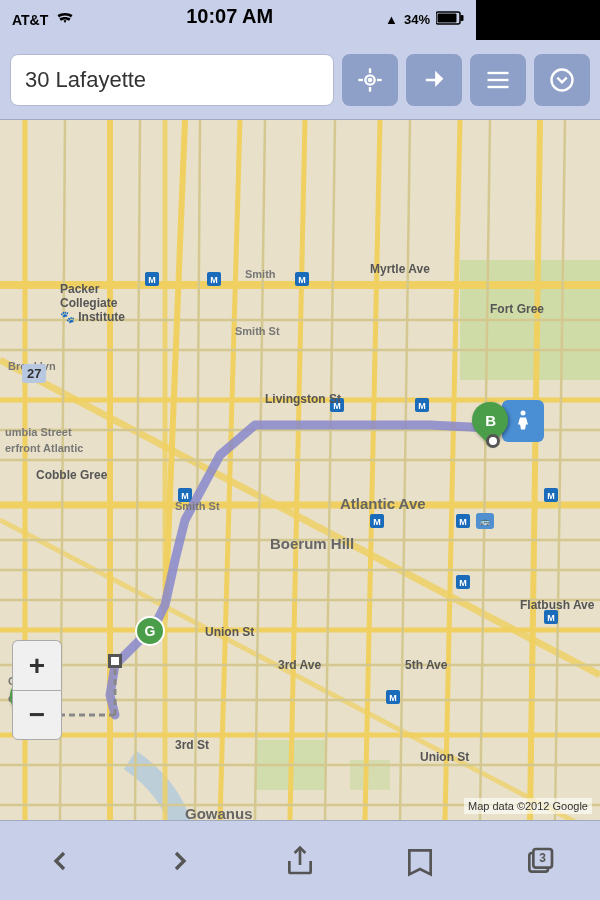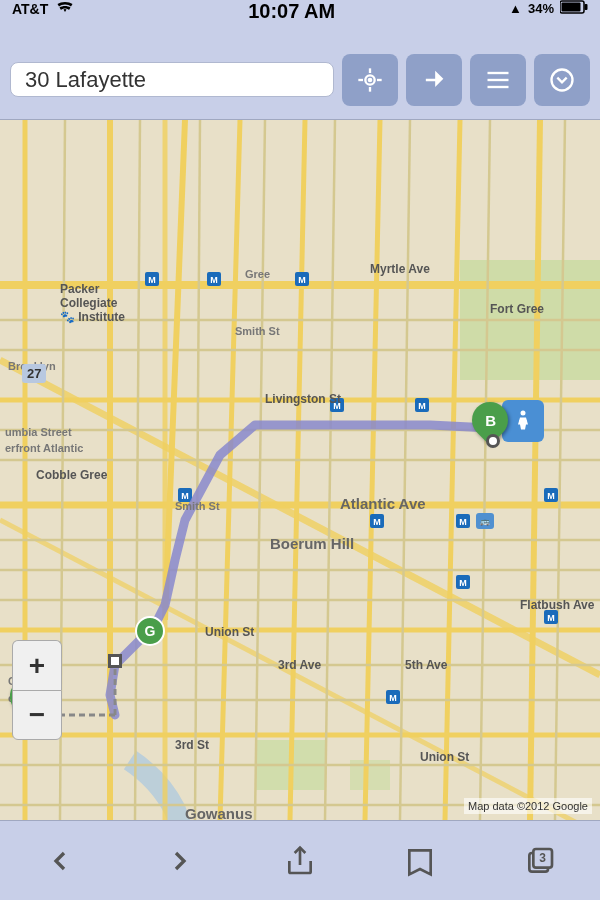--- a/index.html
+++ b/index.html
@@ -6,27 +6,27 @@
     body {
       width: 600px;
       height: 900px;
       overflow: hidden;
       font-family: -apple-system, 'Helvetica Neue', Arial, sans-serif;
       background: #000;
     }
 
     
     #status-bar {
-      width: 600px;
+      width: 476px;
       height: 40px;
       background: #c8cfe8;
       display: flex;
-      align-items: flex-start;
+      align-items: flex-end;
       justify-content: space-between;
-      padding: 0 12px;
+      padding: 12px 12px;
       font-size: 14px;
       font-weight: bold;
       color: #000;
     }
     .status-left { display: flex; align-items: center; gap: 8px; }
     .status-center { font-size: 20px; font-weight: bold; }
     .status-right { display: flex; align-items: center; gap: 6px; font-size: 13px; }
 
     
     #toolbar {
@@ -34,21 +34,21 @@
       height: 80px;
       background: #c8cfe8;
       display: flex;
       align-items: center;
       padding: 8px 10px;
       gap: 8px;
       border-bottom: 1px solid #a0a8c0;
     }
     #search-box {
       flex: 1;
-      height: 35px;
+      height: 52px;
       background: #fff;
       border-radius: 8px;
       border: 1px solid #b0b8d0;
       display: flex;
       align-items: center;
       padding: 0 14px;
       font-size: 22px;
       color: #333;
       font-weight: normal;
     }
@@ -370,21 +370,21 @@
   <div class="map-label map-label-sm" style="left:8px;top:555px">Carroll</div>
   <div class="map-label map-label-sm" style="left:8px;top:572px">ens</div>
   <div class="map-label map-label-sm" style="left:8px;top:240px">Brooklyn</div>
   <div class="map-label" style="left:278px;top:538px">3rd Ave</div>
   <div class="map-label" style="left:405px;top:538px">5th Ave</div>
   <div class="map-label" style="left:520px;top:478px">Flatbush Ave</div>
   <div class="map-label" style="left:175px;top:618px">3rd St</div>
   <div class="map-label" style="left:420px;top:630px">Union St</div>
   <div class="map-label map-label-lg" style="left:185px;top:685px">Gowanus</div>
 
-  <div class="map-label map-label-sm" style="left:245px;top:148px">Gree</div>
+  <div class="map-label map-label-sm" style="left:245px;top:148px">Smith</div>
   <div class="map-label map-label-sm" style="left:235px;top:205px">Smith St</div>
   <div class="map-label map-label-sm" style="left:175px;top:380px">Smith St</div>
   <div class="map-label" style="left:22px;top:244px;background:#b8c8e0;padding:2px 5px;border-radius:3px;font-size:13px;color:#333">27</div>
 
   <div class="transit-g" style="left:135px;top:496px">G</div>
 
   <div class="pedestrian-box">
     <svg width="24" height="24" viewBox="0 0 24 24" fill="white">
       <circle cx="12" cy="4" r="2.5"></circle>
       <path d="M9 8.5l-2 7h2l1 5h4l1-5h2l-2-7z"></path>

